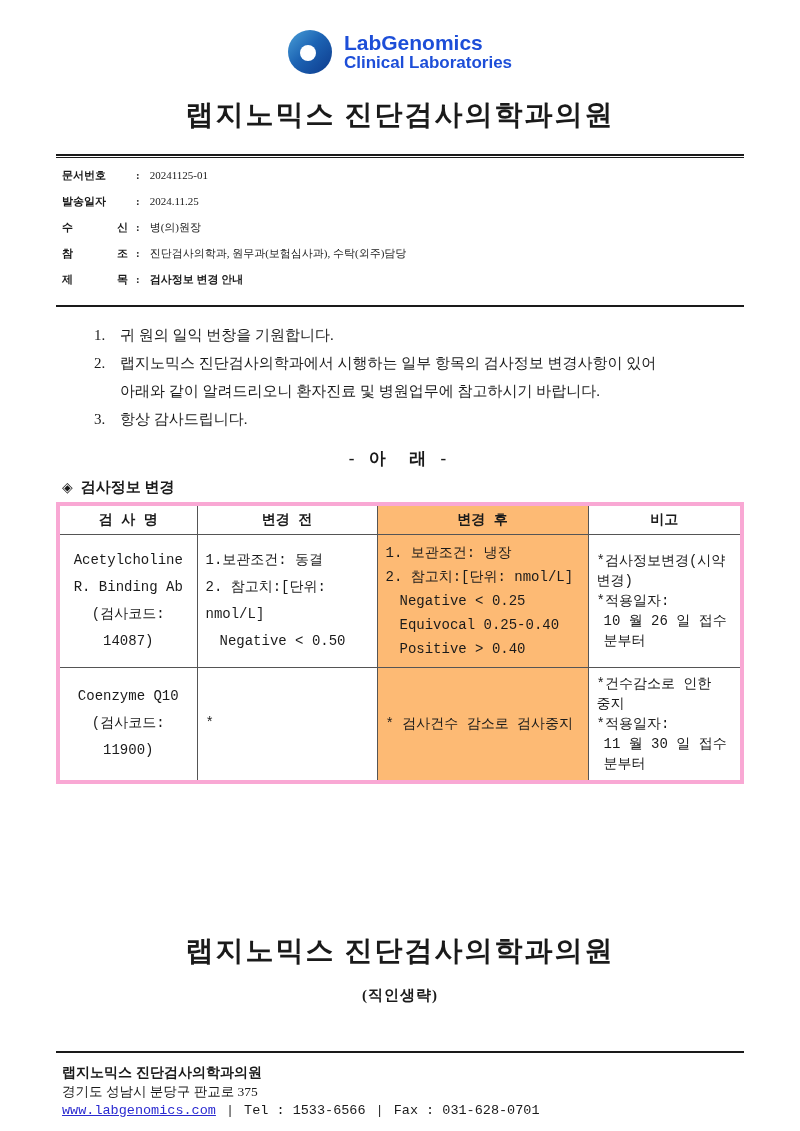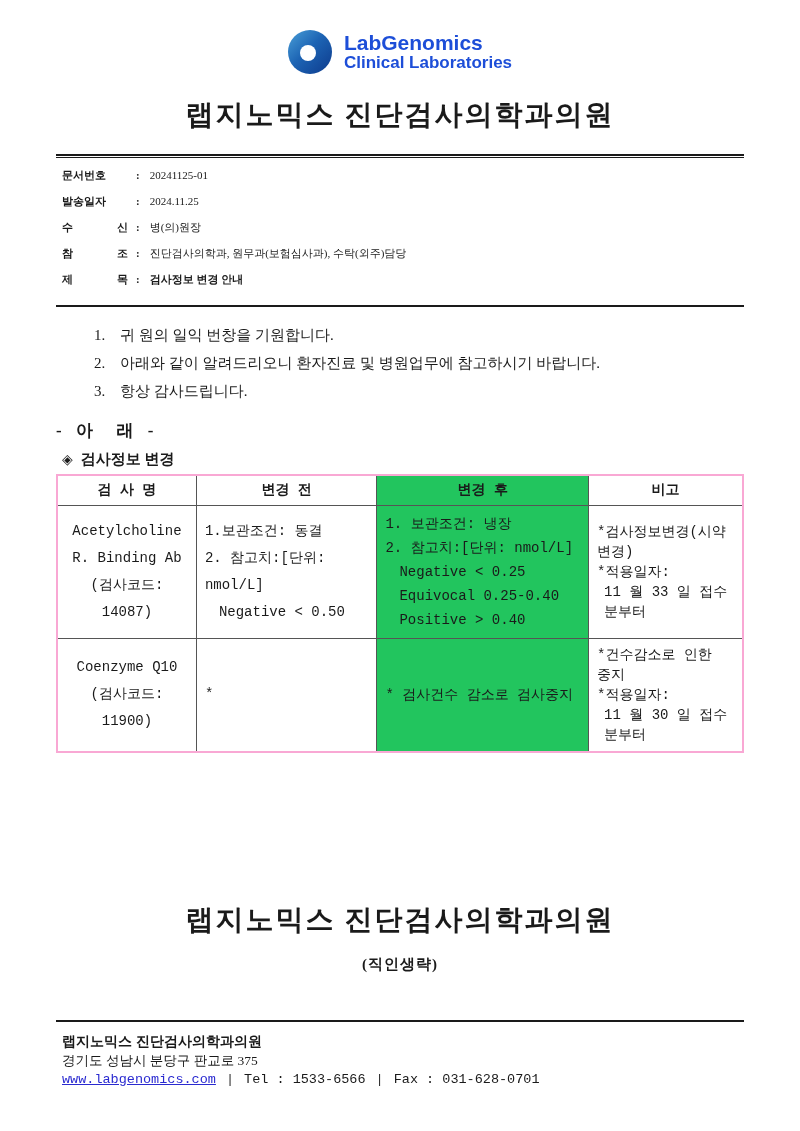--- a/index.html
+++ b/index.html
@@ -48,35 +48,35 @@
   .info-value.bold { font-weight: bold; }
   .info-block { margin-bottom: 7px; }
 
   
   .body-block { margin-top: 14px; padding-left: 38px; font-size: 15px; }
   .body-item { display: flex; line-height: 28px; }
   .body-num { width: 26px; flex: 0 0 auto; }
   .body-lines div { line-height: 28px; }
 
   
-  .below-marker { margin-top: 14px; text-align: left; font-size: 17px; font-weight: bold; letter-spacing: 5px; white-space: pre; }
+  .below-marker { margin-top: 14px; text-align: center; font-size: 17px; font-weight: bold; letter-spacing: 5px; white-space: pre; }
   .section-title { margin-top: 8px; padding-left: 6px; font-size: 15px; font-weight: bold; height: 24px; }
   .section-title .diamond { margin-right: 8px; font-size: 14px; }
 
   
   table.change-table {
     width: 100%; border-collapse: collapse; table-layout: fixed;
-    border: 2px solid #f9a8d4;
+    border: 4px solid #f9a8d4;
     font-family: "Liberation Mono", "DejaVu Sans Mono", monospace;
     padding-left: 7px;
   }
   .change-table td, .change-table th { border: 1px solid #555555; }
   .change-table th { height: 30px; font-size: 14px; font-weight: bold; text-align: center; }
   .change-table td { font-size: 14px; vertical-align: middle; padding: 6px 8px; }
-  .col-after-bg { background: #22c55e; }
+  .col-after-bg { background: #fdba74; }
   .cell-name { text-align: center; }
   .cell-name div { line-height: 27px; }
   .cell-before div { line-height: 27px; }
   .cell-after div { line-height: 24px; font-weight: normal; }
   .cell-note { font-size: 13px; }
   .cell-note div { line-height: 20px; }
   .indent1 { padding-left: 14px; }
   .indent05 { padding-left: 7px; }
   .row-tall td { height: 128px; }
   .row-mid td { height: 84px; }
@@ -145,20 +145,21 @@
   <div class="body-block">
     <div class="body-item">
       <span class="body-num">1.</span>
       <div class="body-lines">
         <div>귀 원의 일익 번창을 기원합니다.</div>
       </div>
     </div>
     <div class="body-item">
       <span class="body-num">2.</span>
       <div class="body-lines">
+        <div>랩지노믹스 진단검사의학과에서 시행하는 일부 항목의 검사정보 변경사항이 있어</div>
         <div>아래와 같이 알려드리오니 환자진료 및 병원업무에 참고하시기 바랍니다.</div>
       </div>
     </div>
     <div class="body-item">
       <span class="body-num">3.</span>
       <div class="body-lines">
         <div>항상 감사드립니다.</div>
       </div>
     </div>
   </div>
@@ -197,21 +198,21 @@
       <td class="cell-after col-after-bg">
         <div>1. 보관조건: 냉장</div>
         <div>2. 참고치:[단위: nmol/L]</div>
         <div class="indent1">Negative &lt; 0.25</div>
         <div class="indent1">Equivocal 0.25-0.40</div>
         <div class="indent1">Positive &gt; 0.40</div>
       </td>
       <td class="cell-note">
         <div>*검사정보변경(시약변경)</div>
         <div>*적용일자:</div>
-        <div class="indent05">11 월 33 일 접수분부터</div>
+        <div class="indent05">10 월 26 일 접수분부터</div>
       </td>
     </tr>
     <tr class="row-mid">
       <td class="cell-name">
         <div>Coenzyme Q10</div>
         <div>(검사코드: 11900)</div>
       </td>
       <td class="cell-before">
         <div>*</div>
       </td>

